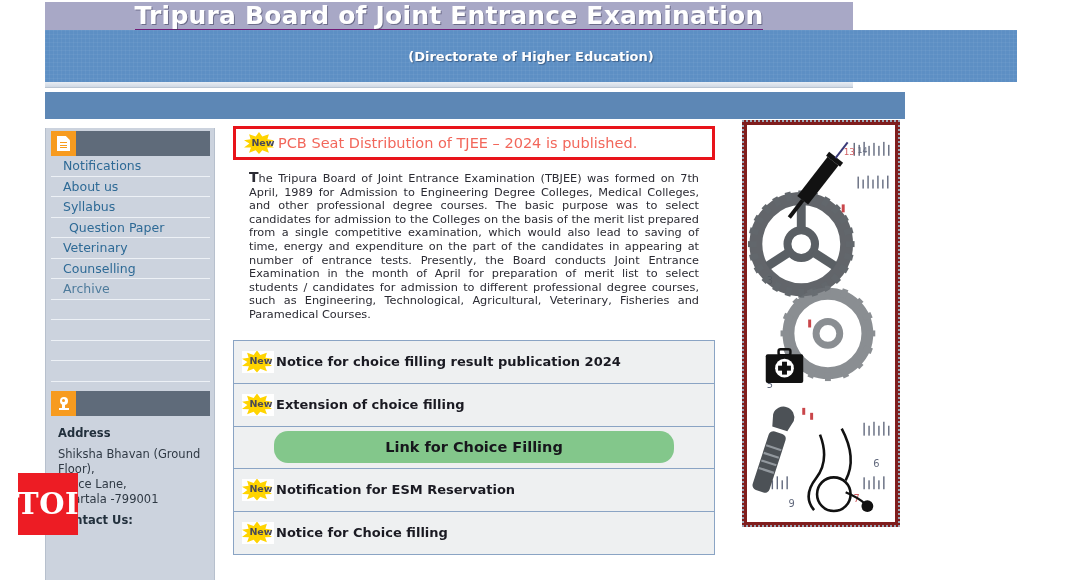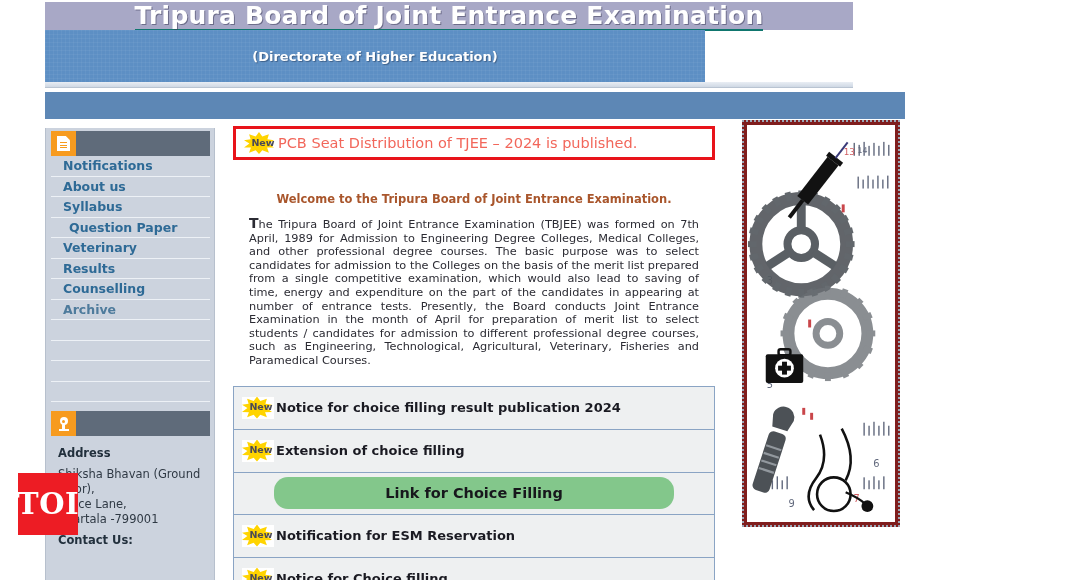--- a/index.html
+++ b/index.html
@@ -15,24 +15,24 @@
   .hdr-top {
     position: absolute; left: 45px; top: 2px; width: 808px; height: 28px;
     background: #a8a8c6;
     display: flex; align-items: center; justify-content: center;
   }
   .hdr-title {
     font-family: "DejaVu Sans", "Liberation Sans", sans-serif;
     font-weight: bold; font-size: 25px; color: #ffffff;
     letter-spacing: .2px; white-space: nowrap;
     text-shadow: 1px 1px 0 rgba(60,60,90,.55);
-    border-bottom: 2px solid #0f766e; padding-bottom: 0px; line-height: 27px;
+    border-bottom: 2px solid #701a75; padding-bottom: 0px; line-height: 27px;
   }
   .hdr-mid {
-    position: absolute; left: 45px; top: 30px; width: 660px; height: 52px;
+    position: absolute; left: 45px; top: 30px; width: 972px; height: 52px;
     background: #5d8fc4;
     background-image:
       linear-gradient(rgba(255,255,255,.045) 1px, transparent 1px),
       linear-gradient(90deg, rgba(255,255,255,.045) 1px, transparent 1px);
     background-size: 4px 4px, 4px 4px;
     display: flex; align-items: center; justify-content: center;
   }
   .hdr-sub {
     font-size: 13px; font-weight: bold; color: #ffffff;
     text-shadow: 1px 1px 1px rgba(30,50,80,.5);
@@ -84,21 +84,21 @@
   .pin-glyph .tl {
     position: absolute; left: 5.2px; top: 8px; width: 2.6px; height: 6px; background: #fff;
   }
   .pin-glyph .ft {
     position: absolute; left: 1.5px; top: 12.5px; width: 10px; height: 2px; background: #fff;
   }
   .nav-list { margin: 0 4px 0 5px; padding-top: 0px; }
   .nav-item {
     height: 20.5px; line-height: 20.5px;
     border-bottom: 1px solid #edf1f6;
-    font-size: 12.5px; font-weight: bold; color: #2e6a96;
+    font-size: 12.5px; font-weight: normal; color: #2e6a96;
     padding-left: 12px; white-space: nowrap; cursor: pointer;
   }
   .nav-item.indent { padding-left: 18px; }
   .nav-item.muted { color: #4e7b9c; }
   .nav-item.blank { color: transparent; }
 
   .side-head2 { margin-top: 9px; }
 
   .addr-block { margin: 10px 4px 0 12px; font-size: 11.5px; color: #2f3944; line-height: 15px; }
   .addr-title { font-weight: bold; font-size: 11.5px; color: #22303d; margin-bottom: 6px; }
@@ -209,21 +209,20 @@
           </div>
         </div>
       </div>
 
       <div class="nav-list">
         <div class="nav-item">Notifications</div>
         <div class="nav-item">About us</div>
         <div class="nav-item">Syllabus</div>
         <div class="nav-item indent">Question Paper</div>
         <div class="nav-item">Veterinary</div>
-        <div class="nav-item">Results</div>
         <div class="nav-item">Counselling</div>
         <div class="nav-item muted">Archive</div>
         <div class="nav-item blank"></div>
         <div class="nav-item blank"></div>
         <div class="nav-item blank"></div>
         <div class="nav-item blank"></div>
       </div>
 
       <div class="side-head side-head2">
         <div class="side-head-icon">
@@ -248,21 +247,20 @@
     <div class="main">
 
       <div class="announce">
         <div class="newbadge">
           <div class="star"></div>
           <div class="lbl">New</div>
         </div>
         <div class="announce-text">PCB Seat Distribution of TJEE – 2024 is published.</div>
       </div>
 
-      <div class="welcome">Welcome to the Tripura Board of Joint Entrance Examination.</div>
 
       <div class="para"><span class="dropcap">T</span><span>he Tripura Board of Joint Entrance Examination (TBJEE) was formed on 7th April, 1989 for Admission to Engineering Degree Colleges, Medical Colleges, and other professional degree courses. The basic purpose was to select candidates for admission to the Colleges on the basis of the merit list prepared from a single competitive examination, which would also lead to saving of time, energy and expenditure on the part of the candidates in appearing at number of entrance tests. Presently, the Board conducts Joint Entrance Examination in the month of April for preparation of merit list to select students / candidates for admission to different professional degree courses, such as Engineering, Technological, Agricultural, Veterinary, Fisheries and Paramedical Courses.</span></div>
 
       <div class="notices">
 
         <div class="notice-row">
           <div class="newbadge">
             <div class="star"></div>
             <div class="lbl">New</div>
           </div>

